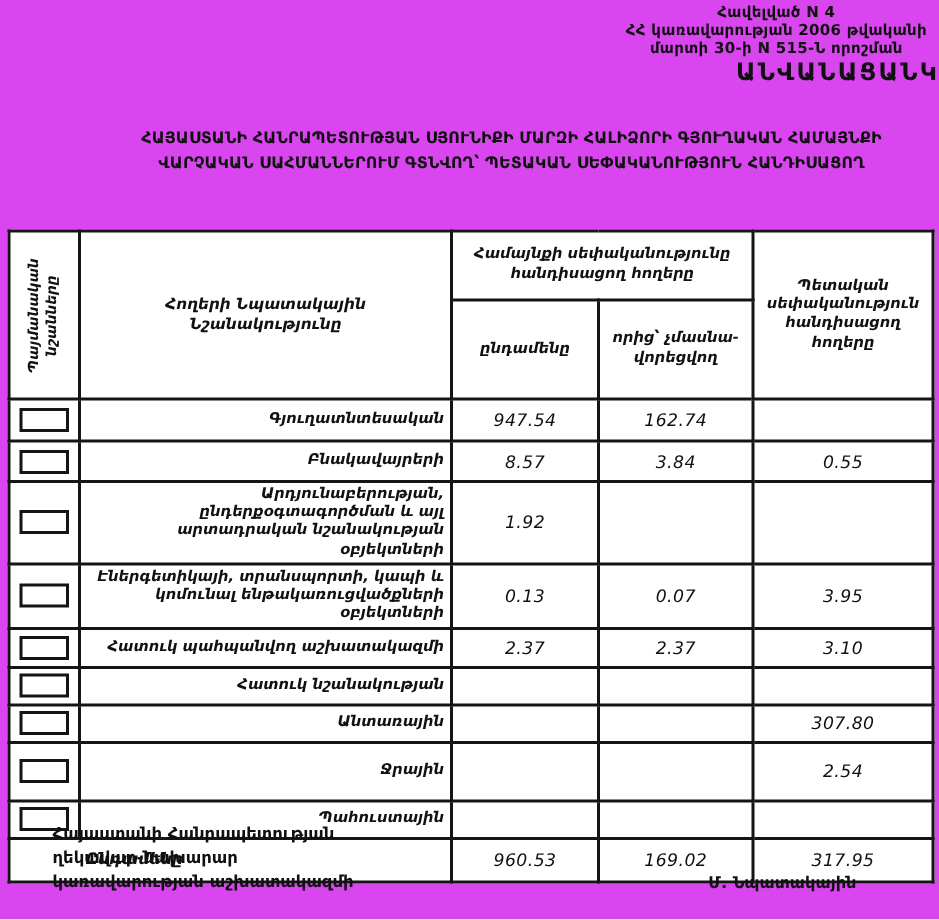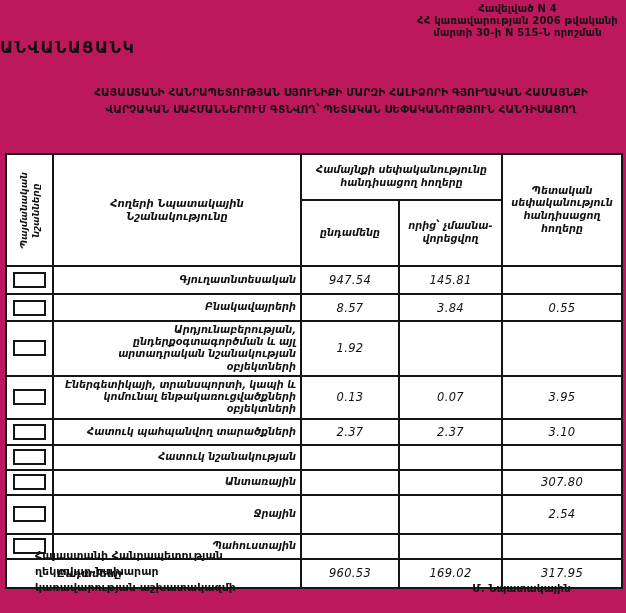--- a/index.html
+++ b/index.html
@@ -3,33 +3,33 @@
 <meta charset="utf-8">
 <style>
   * { margin: 0; padding: 0; box-sizing: border-box; }
   html, body {
     width: 626px; height: 613px;
     background: #ffffff;
     overflow: hidden;
     font-family: "DejaVu Sans", sans-serif;
     color: #111;
   }
-  .page { position: relative; width: 626px; height: 613px; background: #be185d; }
+  .page { position: relative; width: 626px; height: 613px; background: #d946ef; }
 
   
   .annex {
     position: absolute; top: 3px; right: 8px;
     font-size: 10px; font-weight: bold; text-align: center;
     line-height: 1.22; letter-spacing: 0.2px;
   }
 
   
   .doc-title {
     position: absolute; top: 38px; left: 0; width: 100%;
-    text-align: left; font-size: 16px; font-weight: bold; letter-spacing: 1.5px;
+    text-align: right; font-size: 16px; font-weight: bold; letter-spacing: 1.5px;
   }
 
   
   .doc-subtitle {
     position: absolute; top: 84px; left: 0; width: 100%;
     text-align: center; font-size: 10.6px; font-weight: bold;
     line-height: 1.6; letter-spacing: 0.1px; margin-left: 28px;
   }
 
   
@@ -128,21 +128,21 @@
           <th class="hdr" style="height:66px">ընդամենը</th>
           <th class="hdr">որից՝ չմասնա­վորեցվող</th>
         </tr>
 
         <tr style="height:28px">
           <td class="cell-sym">
               <div class="legend-box"></div>
             </td>
           <td class="row-label">Գյուղատնտեսական</td>
           <td class="num">947.54</td>
-          <td class="num">145.81</td>
+          <td class="num">162.74</td>
           <td class="num"></td>
         </tr>
         <tr style="height:27px">
           <td class="cell-sym">
               <div class="legend-box"></div>
             </td>
           <td class="row-label">Բնակավայրերի</td>
           <td class="num">8.57</td>
           <td class="num">3.84</td>
           <td class="num">0.55</td>
@@ -162,21 +162,21 @@
             </td>
           <td class="row-label">Էներգետիկայի, տրանսպորտի, կապի և կոմունալ ենթակառուցվածքների օբյեկտների</td>
           <td class="num">0.13</td>
           <td class="num">0.07</td>
           <td class="num">3.95</td>
         </tr>
         <tr style="height:26px">
           <td class="cell-sym">
               <div class="legend-box"></div>
             </td>
-          <td class="row-label">Հատուկ պահպանվող տարածքների</td>
+          <td class="row-label">Հատուկ պահպանվող աշխատակազմի</td>
           <td class="num">2.37</td>
           <td class="num">2.37</td>
           <td class="num">3.10</td>
         </tr>
         <tr style="height:25px">
           <td class="cell-sym">
               <div class="legend-box"></div>
             </td>
           <td class="row-label">Հատուկ նշանակության</td>
           <td class="num"></td>

